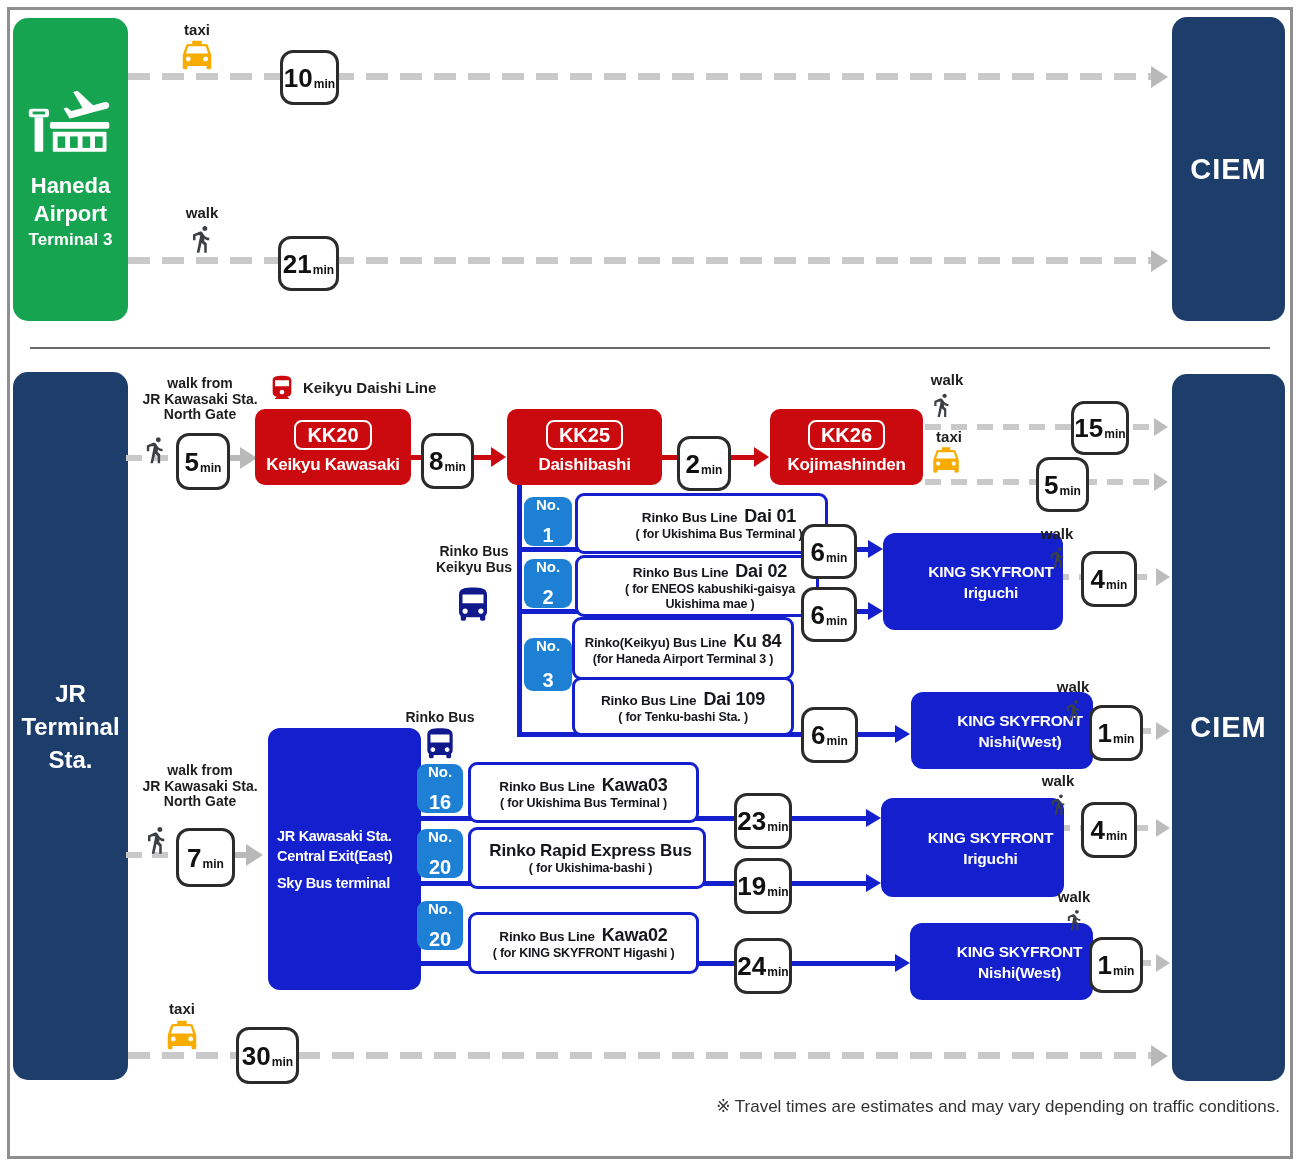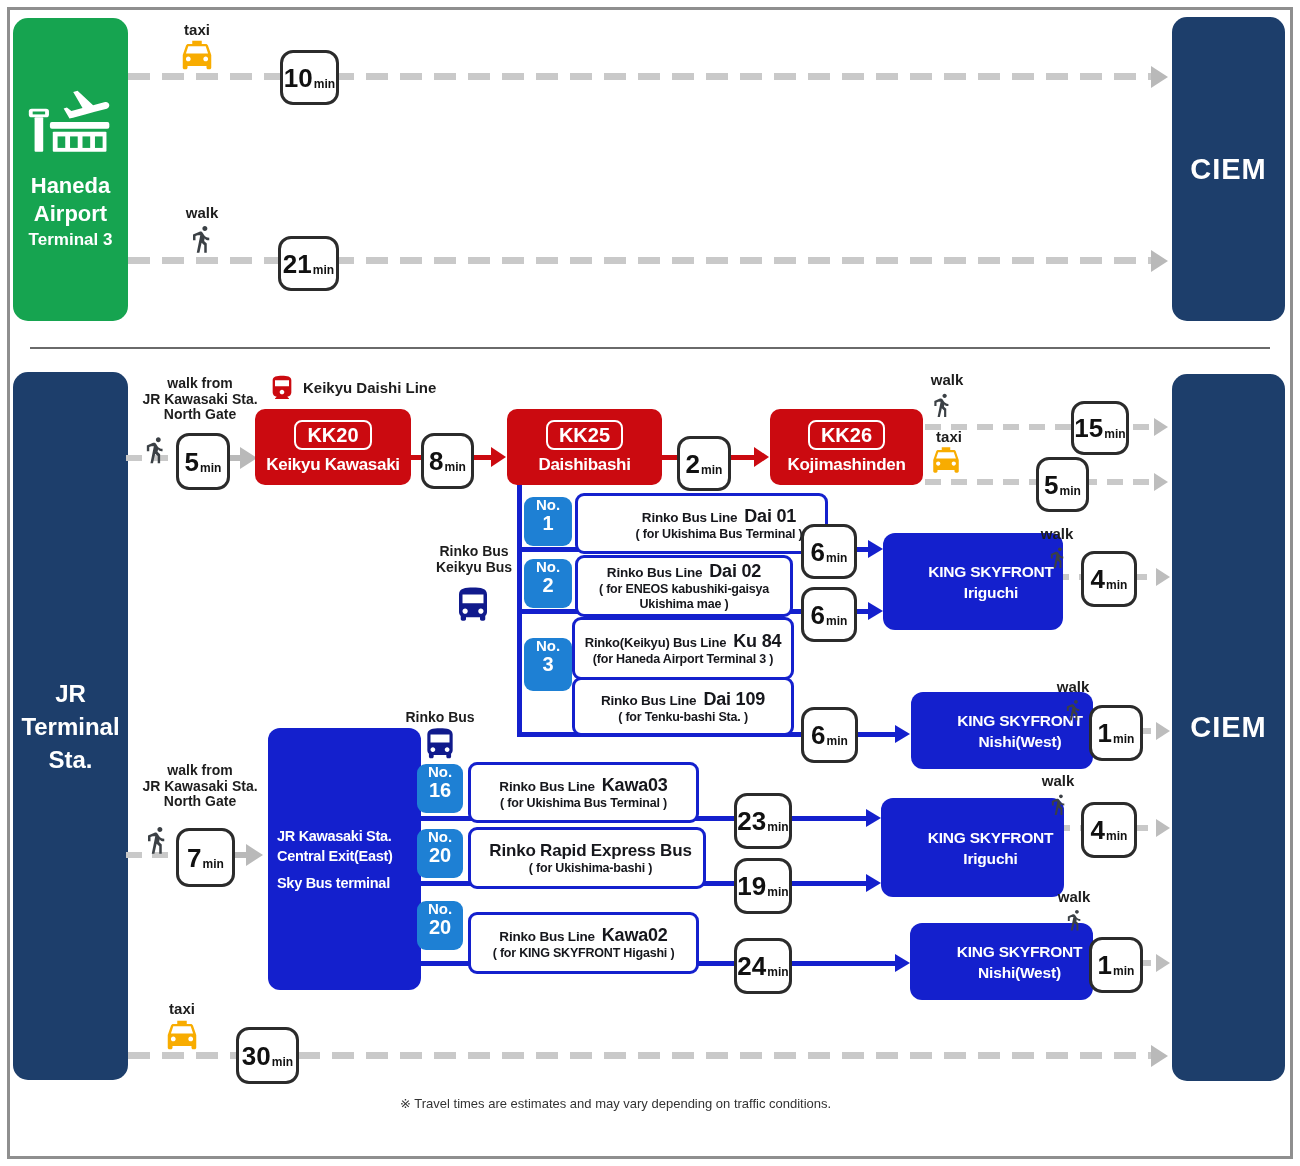--- a/index.html
+++ b/index.html
@@ -27,21 +27,21 @@
   .ksf{align-items:center;font-size:15.5px;line-height:21px;letter-spacing:-0.2px;}
   .skybus{align-items:flex-start;padding-left:9px;font-size:14.5px;line-height:20px;letter-spacing:-0.3px;text-align:left;}
   .skybus .gap{margin-top:7px;}
 
   .time-badge{position:absolute;background:#fff;border:3px solid #2b2b2b;border-radius:13px;z-index:6;
               display:flex;align-items:center;justify-content:center;color:#111;font-weight:bold;}
   .time-badge .num{font-size:26px;line-height:1;}
   .time-badge .unit{font-size:12px;transform:translateY(6px);margin-left:1px;}
 
   .no-badge{position:absolute;background:#1e80d4;border-radius:9px;color:#fff;font-weight:bold;z-index:4;
-            display:flex;flex-direction:column;align-items:center;justify-content:flex-start;line-height:1.05;}
+            display:flex;flex-direction:column;align-items:center;justify-content:space-between;line-height:1.05;}
   .no-badge .no{font-size:15px;}
   .no-badge .n{font-size:20px;}
 
   .bus-desc{position:absolute;background:#fff;border:3px solid #1420cd;border-radius:9px;color:#16171c;
             font-weight:bold;display:flex;flex-direction:column;align-items:center;justify-content:center;
             text-align:center;z-index:4;letter-spacing:-0.2px;}
   .bus-desc .l1{font-size:13.5px;}
   .bus-desc .code{font-size:18px;margin-left:7px;}
   .bus-desc .code:empty{display:none;margin:0;}
   .bus-desc .dest{font-size:12.5px;line-height:15px;}
@@ -56,21 +56,21 @@
   .head{position:absolute;width:0;height:0;z-index:2;}
   .head.gray-big{border-top:11px solid transparent;border-bottom:11px solid transparent;border-left:17px solid #b9b9b9;}
   .head.gray{border-top:9px solid transparent;border-bottom:9px solid transparent;border-left:14px solid #bdbdbd;}
   .head.red{border-top:10px solid transparent;border-bottom:10px solid transparent;border-left:15px solid #cb0a10;}
   .head.blue{border-top:9px solid transparent;border-bottom:9px solid transparent;border-left:15px solid #1420cd;}
   .seg{position:absolute;z-index:1;}
   .seg.red{background:#cb0a10;}
   .seg.blue{background:#1420cd;}
   .seg.gray{background:#b9b9b9;}
   .icon{position:absolute;z-index:5;}
-  .footnote{position:absolute;color:#333;font-size:13px;z-index:5;}
+  .footnote{position:absolute;color:#333;font-size:17px;text-align:right;z-index:5;}
 </style>
 </head>
 <body>
 
 <svg width="0" height="0" style="position:absolute">
   <defs>
     <path id="p-walk" d="M13.5 5.5c1.1 0 2-.9 2-2s-.9-2-2-2-2 .9-2 2 .9 2 2 2zM9.8 8.9L7 23h2.1l1.8-8 2.1 2v6h2v-7.5l-2.1-2 .6-3C12.8 12 14.8 13 17 13v-2c-1.9 0-3.5-1-4.3-2.4l-1-1.6c-.4-.6-1-1-1.7-1-.3 0-.5.1-.8.1L4 8.3V13h2V9.6l1.8-.7"></path>
     <path id="p-taxi" d="M18.92 6.01C18.72 5.42 18.16 5 17.5 5H15V3H9v2H6.5c-.66 0-1.21.42-1.42 1.01L3 12v8c0 .55.45 1 1 1h1c.55 0 1-.45 1-1v-1h12v1c0 .55.45 1 1 1h1c.55 0 1-.45 1-1v-8l-2.08-5.99zM6.5 16c-.83 0-1.5-.67-1.5-1.5S5.67 13 6.5 13s1.5.67 1.5 1.5S7.33 16 6.5 16zm11 0c-.83 0-1.5-.67-1.5-1.5s.67-1.5 1.5-1.5 1.5.67 1.5 1.5-.67 1.5-1.5 1.5zM5 11l1.5-4.5h11L19 11H5z"></path>
     <path id="p-train" d="M4 15.5C4 17.43 5.57 19 7.5 19L6 20.5v.5h12v-.5L16.5 19c1.93 0 3.5-1.57 3.5-3.5V5c0-3.5-3.58-4-8-4s-8 .5-8 4v10.5zm8 1.5c-1.1 0-2-.9-2-2s.9-2 2-2 2 .9 2 2-.9 2-2 2zm6-7H6V5h12v5z"></path>
     <path id="p-bus" d="M4 16c0 .88.39 1.67 1 2.22V20c0 .55.45 1 1 1h1c.55 0 1-.45 1-1v-1h8v1c0 .55.45 1 1 1h1c.55 0 1-.45 1-1v-1.78c.61-.55 1-1.34 1-2.22V6c0-3.5-3.58-4-8-4s-8 .5-8 4v10zm3.5 1c-.83 0-1.5-.67-1.5-1.5S6.67 14 7.5 14s1.5.67 1.5 1.5S8.33 17 7.5 17zm9 0c-.83 0-1.5-.67-1.5-1.5s.67-1.5 1.5-1.5 1.5.67 1.5 1.5-.67 1.5-1.5 1.5zm1.5-6H6V6h12v5z"></path>
@@ -238,21 +238,21 @@
     <div>Keikyu Bus</div>
   </div>
   <svg class="icon" viewBox="0 0 24 24" style="left:452px;top:584px;width:42px;height:42px;" fill="#101a8c">
       <use href="#p-bus"></use>
     </svg>
 
   <div class="no-badge" style="left:524px;top:559px;width:48px;height:49px;">
     <span class="no">No.</span>
       <span class="n">2</span>
   </div>
-  <div class="bus-desc" style="left:575px;top:555px;width:212px;height:56px;">
+  <div class="bus-desc" style="left:575px;top:555px;width:212px;height:56px;padding-left:26px;">
     <div><span class="l1">Rinko Bus Line</span><span class="code">Dai 02</span></div>
     <div class="dest">( for ENEOS kabushiki-gaisya</div>
     <div class="dest">Ukishima mae )</div>
   </div>
   <div class="time-badge" style="left:801px;top:587px;width:50px;height:49px;">
     <span class="num">6</span>
       <span class="unit">min</span>
   </div>
 
   <div class="no-badge" style="left:524px;top:638px;width:48px;height:53px;">

